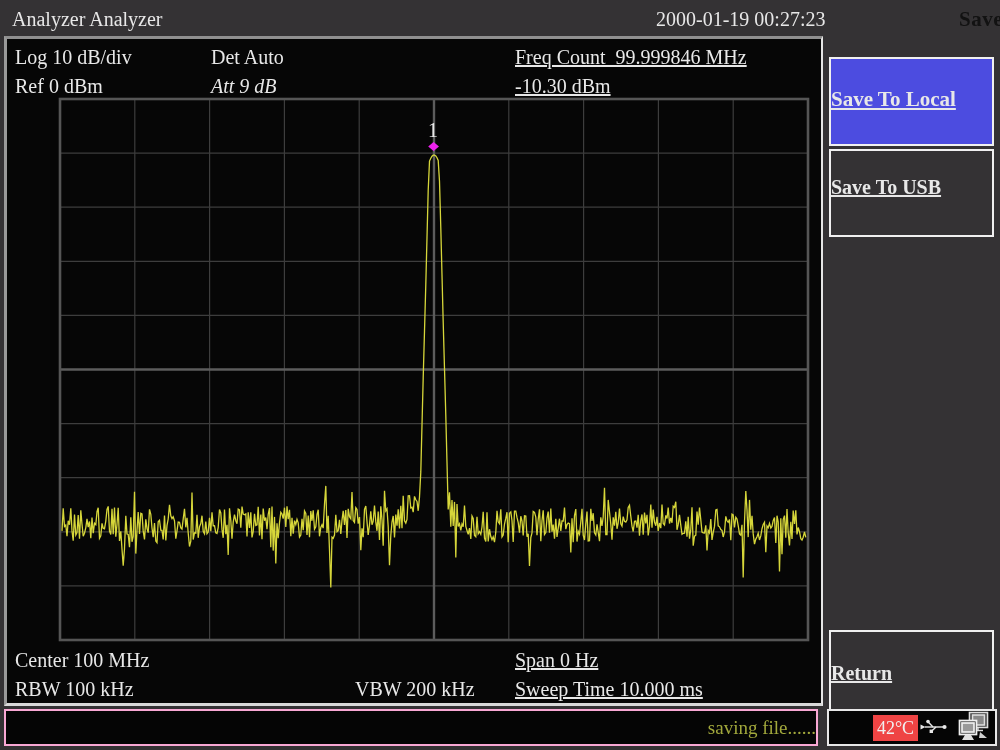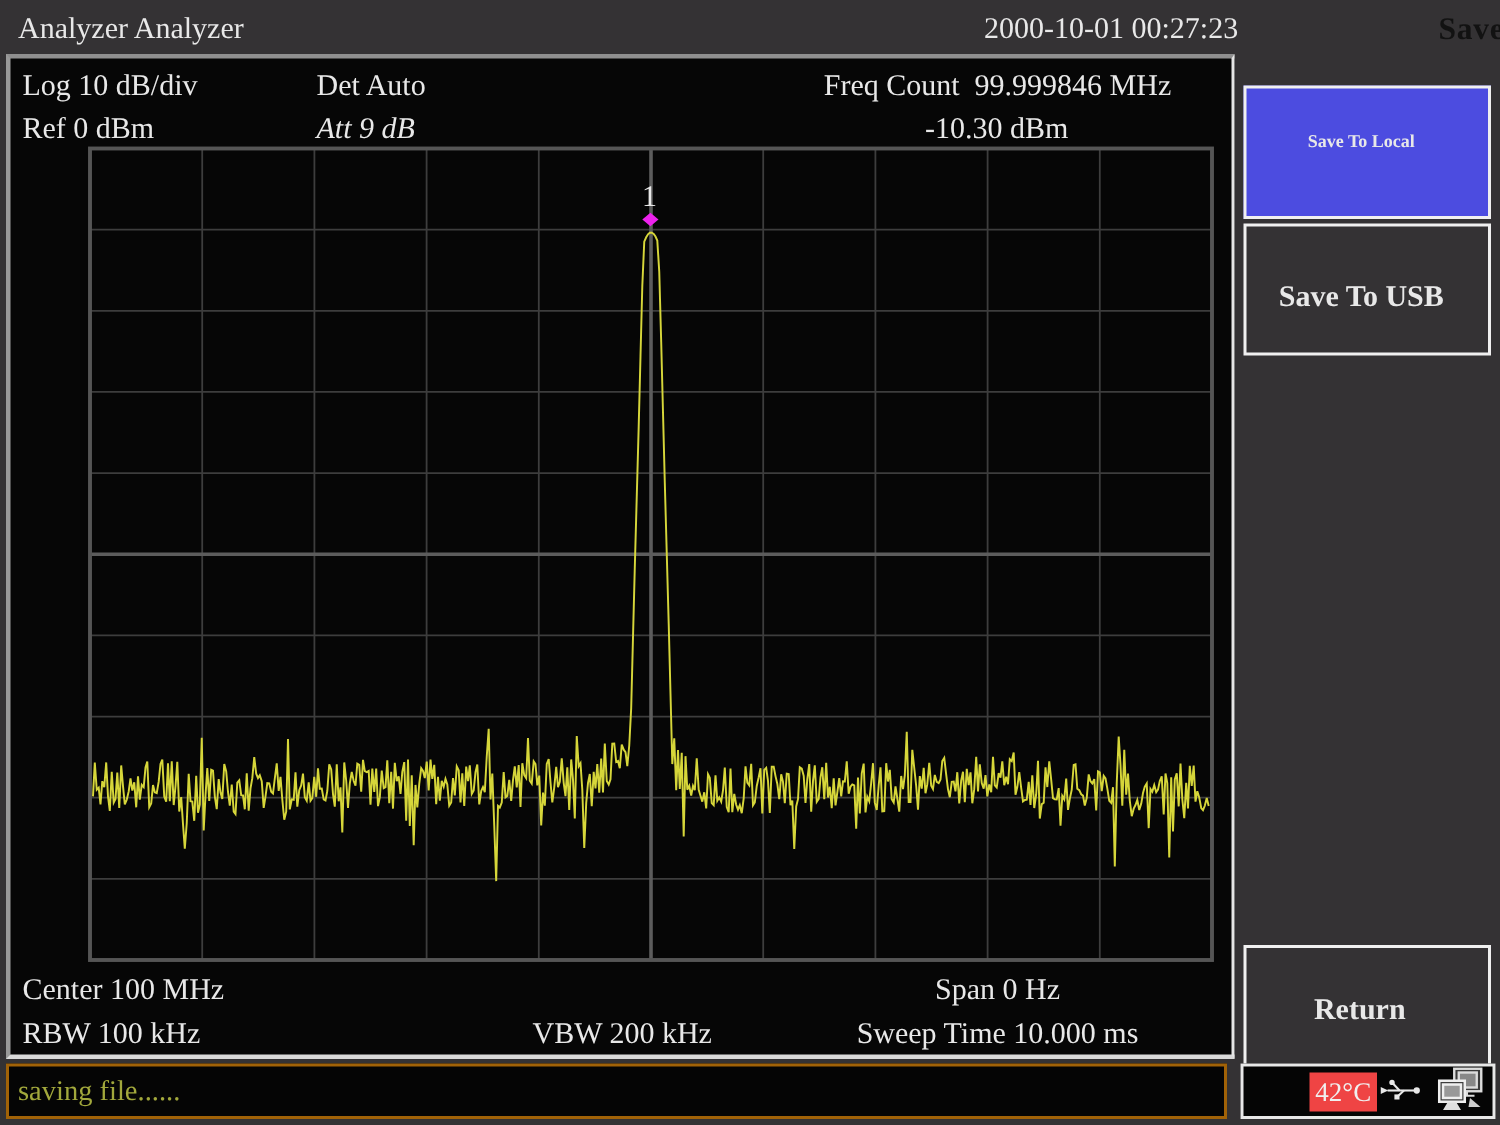--- a/index.html
+++ b/index.html
@@ -1,22 +1,22 @@
 <!DOCTYPE html>
 <html><head><meta charset="utf-8"><style>
   html,body{margin:0;padding:0;}
   body{width:1000px;height:750px;background:#343234;position:relative;overflow:hidden;
        font-family:"Liberation Serif",serif;color:#e8e8e8;}
   .abs{position:absolute;}
-  .r{text-align:center;}
+  .r{text-align:left;text-decoration:underline;}
 </style></head>
 <body>
 
   <div class="abs" style="left:12px;top:8px;font-size:20px;">Analyzer Analyzer</div>
-  <div class="abs" style="left:656px;top:8px;font-size:20px;">2000-10-01 00:27:23</div>
+  <div class="abs" style="left:656px;top:8px;font-size:20px;">2000-01-19 00:27:23</div>
   <div class="abs" style="left:939px;top:7px;font-size:21px;font-weight:700;color:#121212;letter-spacing:0.5px;margin-left:20px;">Save</div>
 
   <div class="abs" style="left:4px;top:36px;width:814px;height:664px;background:#060606;
        border-top:3px solid #8f8f8f;border-left:3px solid #999;border-right:2px solid #e6e6e6;border-bottom:3px solid #d9d9d9;">
   </div>
   <div class="abs" style="left:15px;top:46px;font-size:20px;">Log 10 dB/div</div>
   <div class="abs" style="left:211px;top:46px;font-size:20px;">Det Auto</div>
   <div class="abs r" style="left:515px;top:46px;width:300px;font-size:20px;">Freq Count 99.999846 MHz</div>
   <div class="abs" style="left:15px;top:75px;font-size:20px;">Ref 0 dBm</div>
   <div class="abs" style="left:211px;top:75px;font-size:20px;font-style:italic;">Att 9 dB</div>
@@ -50,29 +50,29 @@
       <line x1="4" y1="490.9" x2="752" y2="490.9"></line>
     </g>
     <line x1="4" y1="274.5" x2="752" y2="274.5" stroke="#5c5c5c" stroke-width="2.4"></line>
     <line x1="378" y1="4" x2="378" y2="545" stroke="#5c5c5c" stroke-width="2.4"></line>
     <rect x="4" y="4" width="748" height="541" fill="none" stroke="#555" stroke-width="2.6"></rect>
     <polyline fill="none" stroke="#d6d63a" stroke-width="1.3" points="6.0,435.9 7.2,413.4 8.5,431.5 9.8,430.1 11.0,441.3 12.2,425.8 13.5,429.8 14.8,413.3 16.0,435.9 17.2,445.6 18.5,419.6 19.8,440.1 21.0,437.7 22.2,420.0 23.5,443.7 24.8,415.3 26.0,429.1 27.2,441.3 28.5,438.2 29.8,432.6 31.0,423.9 32.2,432.1 33.5,426.5 34.8,443.2 36.0,422.5 37.2,438.1 38.5,428.2 39.8,429.7 41.0,416.7 42.2,412.7 43.5,443.2 44.8,440.7 46.0,428.4 47.2,433.2 48.5,433.8 49.8,426.1 51.0,414.3 52.2,411.4 53.5,436.0 54.8,439.4 56.0,413.9 57.2,439.1 58.5,412.5 59.8,441.7 61.0,429.2 62.2,412.9 63.5,446.0 64.8,436.4 66.0,454.3 67.2,470.8 68.5,453.7 69.8,420.9 71.0,439.1 72.2,439.4 73.5,452.2 74.8,422.2 76.0,446.8 77.2,441.5 78.5,396.8 79.8,458.6 81.0,435.3 82.2,417.0 83.5,438.9 84.8,418.2 86.0,418.8 87.2,435.9 88.5,444.4 89.8,424.4 91.0,433.4 92.2,437.7 93.5,414.3 94.8,419.3 96.0,433.0 97.2,442.1 98.5,428.0 99.8,446.1 101.0,447.7 102.2,426.7 103.5,425.2 104.8,435.1 106.0,435.3 107.2,444.5 108.5,420.6 109.8,445.5 111.0,430.6 112.2,423.8 113.5,409.8 114.8,420.8 116.0,423.7 117.2,421.8 118.5,425.8 119.8,443.6 121.0,435.9 122.2,427.1 123.5,427.3 124.8,432.8 126.0,434.0 127.2,424.0 128.5,413.9 129.8,432.3 131.0,422.9 132.2,438.0 133.5,451.5 134.8,446.1 136.0,397.6 137.2,444.6 138.5,437.9 139.8,438.2 141.0,419.8 142.2,442.8 143.5,431.8 144.8,428.6 146.0,420.7 147.2,436.4 148.5,438.8 149.8,426.6 151.0,438.8 152.2,437.1 153.5,422.9 154.8,436.2 156.0,417.2 157.2,430.8 158.5,430.7 159.8,437.9 161.0,438.6 162.2,432.3 163.5,414.5 164.8,418.0 166.0,434.4 167.2,442.8 168.5,414.6 169.8,439.2 171.0,429.9 172.2,459.9 173.5,413.3 174.8,425.5 176.0,443.7 177.2,427.2 178.5,419.6 179.8,425.7 181.0,428.8 182.2,414.1 183.5,414.9 184.8,432.8 186.0,411.6 187.2,419.1 188.5,419.8 189.8,419.0 191.0,441.5 192.2,417.4 193.5,432.9 194.8,417.4 196.0,442.4 197.2,436.6 198.5,418.7 199.8,430.5 201.0,429.8 202.2,411.8 203.5,440.4 204.8,419.6 206.0,444.1 207.2,413.5 208.5,425.7 209.8,422.6 211.0,434.3 212.2,419.6 213.5,413.1 214.8,452.2 216.0,411.4 217.2,455.6 218.5,421.9 219.8,468.4 221.0,428.3 222.2,443.2 223.5,427.6 224.8,417.2 226.0,419.0 227.2,423.7 228.5,412.7 229.8,431.9 231.0,411.4 232.2,424.2 233.5,414.9 234.8,441.2 236.0,422.9 237.2,438.8 238.5,425.6 239.8,429.5 241.0,424.3 242.2,427.9 243.5,442.1 244.8,440.0 246.0,423.7 247.2,435.3 248.5,415.9 249.8,418.5 251.0,440.0 252.2,420.5 253.5,442.3 254.8,416.0 256.0,425.8 257.2,415.2 258.5,434.3 259.8,431.9 261.0,419.7 262.2,414.7 263.5,441.3 264.8,432.4 266.0,429.7 267.2,433.1 268.5,409.3 269.8,390.9 271.0,438.0 272.2,420.7 273.5,455.3 274.8,492.4 276.0,442.2 277.2,443.3 278.5,440.0 279.8,419.7 281.0,436.6 282.2,435.6 283.5,424.9 284.8,439.0 286.0,425.1 287.2,415.9 288.5,429.9 289.8,415.1 291.0,442.9 292.2,413.8 293.5,421.7 294.8,423.7 296.0,397.1 297.2,425.5 298.5,427.4 299.8,412.6 301.0,414.4 302.2,428.6 303.5,422.1 304.8,455.3 306.0,433.4 307.2,442.1 308.5,414.3 309.8,411.1 311.0,426.6 312.2,440.0 313.5,429.9 314.8,416.3 316.0,429.8 317.2,426.2 318.5,410.5 319.8,426.9 321.0,435.8 322.2,416.6 323.5,444.9 324.8,411.3 326.0,424.9 327.2,450.7 328.5,395.7 329.8,415.8 331.0,413.8 332.2,431.6 333.5,470.3 334.8,440.4 336.0,427.0 337.2,421.0 338.5,442.4 339.8,419.6 341.0,430.6 342.2,414.4 343.5,433.5 344.8,410.7 346.0,433.3 347.2,400.7 348.5,425.7 349.8,428.1 351.0,424.5 352.2,400.8 353.5,400.7 354.8,413.0 356.0,412.3 357.2,417.1 358.5,401.4 359.8,404.8 361.0,406.4 362.2,415.8 363.5,402.0 364.8,376.9 366.0,330.0 367.2,283.1 368.5,236.2 369.8,189.4 371.0,142.5 372.2,95.6 373.5,66.1 374.8,63.2 376.0,61.2 377.2,60.2 378.5,60.1 379.8,60.9 381.0,62.7 382.2,65.4 383.5,86.2 384.8,133.1 386.0,180.0 387.2,226.9 388.5,273.8 389.8,320.6 391.0,367.5 392.2,414.4 393.5,397.2 394.8,431.8 396.0,405.0 397.2,431.0 398.5,406.9 399.8,462.6 401.0,409.1 402.2,431.5 403.5,428.8 404.8,435.3 406.0,428.9 407.2,431.8 408.5,410.5 409.8,431.5 411.0,435.5 412.2,439.4 413.5,433.2 414.8,443.9 416.0,421.1 417.2,423.5 418.5,440.4 419.8,441.8 421.0,421.8 422.2,438.8 423.5,436.6 424.8,439.4 426.0,432.0 427.2,416.7 428.5,443.0 429.8,446.5 431.0,417.3 432.2,446.5 433.5,434.2 434.8,441.5 436.0,444.8 437.2,441.8 438.5,447.1 439.8,437.2 441.0,415.9 442.2,426.8 443.5,428.6 444.8,414.2 446.0,441.9 447.2,440.0 448.5,429.0 449.8,423.2 451.0,417.2 452.2,447.3 453.5,418.2 454.8,416.9 456.0,425.6 457.2,447.0 458.5,416.1 459.8,416.1 461.0,422.4 462.2,427.5 463.5,437.7 464.8,421.2 466.0,426.2 467.2,440.5 468.5,420.8 469.8,421.0 471.0,441.8 472.2,438.7 473.5,471.0 474.8,442.6 476.0,437.8 477.2,416.5 478.5,417.4 479.8,422.2 481.0,440.3 482.2,424.4 483.5,414.4 484.8,446.2 486.0,425.7 487.2,415.2 488.5,439.5 489.8,437.6 491.0,423.2 492.2,416.5 493.5,437.8 494.8,413.5 496.0,436.7 497.2,429.5 498.5,443.8 499.8,423.8 501.0,441.9 502.2,433.4 503.5,423.7 504.8,435.9 506.0,425.9 507.2,426.0 508.5,412.6 509.8,434.1 511.0,429.5 512.2,428.0 513.5,428.6 514.8,457.5 516.0,423.3 517.2,447.3 518.5,420.5 519.8,414.1 521.0,446.6 522.2,436.2 523.5,439.2 524.8,426.9 526.0,413.8 527.2,440.1 528.5,445.0 529.8,428.5 531.0,416.6 532.2,445.9 533.5,445.7 534.8,413.8 536.0,426.0 537.2,418.2 538.5,437.8 539.8,440.0 541.0,429.3 542.2,437.2 543.5,446.1 544.8,422.3 546.0,431.0 547.2,422.0 548.5,392.8 549.8,439.7 551.0,439.7 552.2,404.9 553.5,417.0 554.8,429.1 556.0,444.8 557.2,422.4 558.5,430.7 559.8,416.9 561.0,433.8 562.2,427.8 563.5,413.5 564.8,428.8 566.0,431.1 567.2,421.6 568.5,426.3 569.8,427.1 571.0,424.7 572.2,412.4 573.5,410.3 574.8,421.4 576.0,431.2 577.2,436.5 578.5,426.3 579.8,426.1 581.0,432.6 582.2,419.8 583.5,440.6 584.8,425.3 586.0,419.5 587.2,439.8 588.5,417.5 589.8,428.4 591.0,419.9 592.2,440.5 593.5,431.1 594.8,409.6 596.0,432.7 597.2,414.6 598.5,427.1 599.8,430.7 601.0,421.8 602.2,435.9 603.5,428.0 604.8,433.2 606.0,409.6 607.2,428.5 608.5,430.0 609.8,420.4 611.0,423.5 612.2,412.5 613.5,428.5 614.8,422.8 616.0,427.8 617.2,411.1 618.5,412.4 619.8,406.7 621.0,434.8 622.2,429.7 623.5,419.8 624.8,430.4 626.0,439.3 627.2,438.3 628.5,438.1 629.8,426.3 631.0,441.6 632.2,421.9 633.5,443.7 634.8,434.5 636.0,412.2 637.2,450.7 638.5,441.1 639.8,440.2 641.0,416.6 642.2,429.7 643.5,412.6 644.8,424.9 646.0,437.1 647.2,437.9 648.5,438.0 649.8,430.4 651.0,455.5 652.2,435.6 653.5,437.9 654.8,424.1 656.0,444.9 657.2,437.6 658.5,431.4 659.8,414.9 661.0,414.5 662.2,430.8 663.5,431.8 664.8,434.5 666.0,435.4 667.2,442.0 668.5,436.9 669.8,421.3 671.0,425.8 672.2,427.3 673.5,424.4 674.8,445.3 676.0,419.2 677.2,419.9 678.5,432.5 679.8,422.3 681.0,424.0 682.2,430.6 683.5,438.9 684.8,440.2 686.0,429.8 687.2,482.6 688.5,427.0 689.8,396.0 691.0,415.0 692.2,442.1 693.5,404.9 694.8,434.8 696.0,420.7 697.2,438.9 698.5,449.1 699.8,444.1 701.0,441.7 702.2,438.3 703.5,445.0 704.8,440.9 706.0,433.7 707.2,429.5 708.5,427.3 709.8,457.1 711.0,431.0 712.2,432.8 713.5,428.4 714.8,433.1 716.0,431.4 717.2,425.7 718.5,422.5 719.8,448.0 721.0,420.7 722.2,427.0 723.5,476.6 724.8,423.2 726.0,459.3 727.2,424.6 728.5,420.6 729.8,442.6 731.0,414.0 732.2,437.7 733.5,450.5 734.8,426.8 736.0,444.0 737.2,415.6 738.5,429.0 739.8,415.4 741.0,439.4 742.2,432.5 743.5,436.7 744.8,443.7 746.0,445.1 747.2,442.2 748.5,437.0 749.8,442.3"></polyline>
     <path d="M377.6 46.9 l5.4 4.5 l-5.4 4.5 l-5.4 -4.5 Z" fill="#ee22ee"></path>
     <text x="377" y="42" fill="#e8e8e8" font-size="20" text-anchor="middle" font-family="Liberation Serif">1</text>
   </svg>
 
-  <div class="abs" style="left:4px;top:709px;width:810px;height:33px;background:#050505;border:2px solid #a16207;">
+  <div class="abs" style="left:4px;top:709px;width:810px;height:33px;background:#050505;border:2px solid #f9a8d4;text-align:right;">
     <div style="margin:6px 0 0 6px;font-size:19px;color:#a2a83c;">saving file......</div>
   </div>
 
   <div class="abs" style="left:829px;top:57px;width:161px;height:85px;background:#4c4ce0;border:2px solid #f0f0f0;">
-    <div class="r" style="margin-top:28px;margin-right:8px;font-size:12px;font-weight:700;">Save To Local</div>
+    <div class="r" style="margin-top:28px;margin-right:8px;font-size:21px;font-weight:700;">Save To Local</div>
   </div>
   <div class="abs" style="left:829px;top:149px;width:161px;height:84px;background:#343234;border:2px solid #f0f0f0;">
-    <div class="r" style="margin-top:36px;margin-right:8px;font-size:20px;font-weight:700;">Save To USB</div>
+    <div class="r" style="margin-top:25px;margin-right:8px;font-size:20px;font-weight:700;">Save To USB</div>
   </div>
   <div class="abs" style="left:829px;top:610px;width:161px;height:86px;background:#343234;border:2px solid #f0f0f0;margin-top:20px;">
     <div class="r" style="margin-top:30px;margin-right:10px;font-size:20px;font-weight:700;">Return</div>
   </div>
 
   <div class="abs" style="left:827px;top:709px;width:166px;height:33px;background:#050505;border:2px solid #e8e8e8;"></div>
   <div class="abs" style="left:873px;top:715px;width:45px;height:26px;background:#ef4444;font-size:18px;text-align:center;line-height:26px;color:#f0f0f0;">42°C</div>
   <svg class="abs" style="left:918px;top:716px;" width="32" height="22" viewBox="0 0 32 22">
     <g stroke="#e8e8e8" stroke-width="1.4" fill="none">
       <path d="M7 11 H26"></path>

